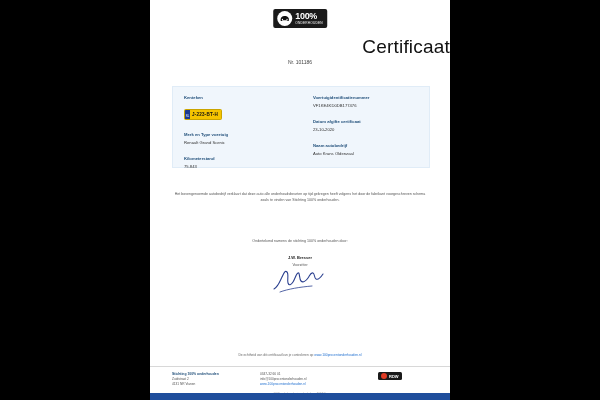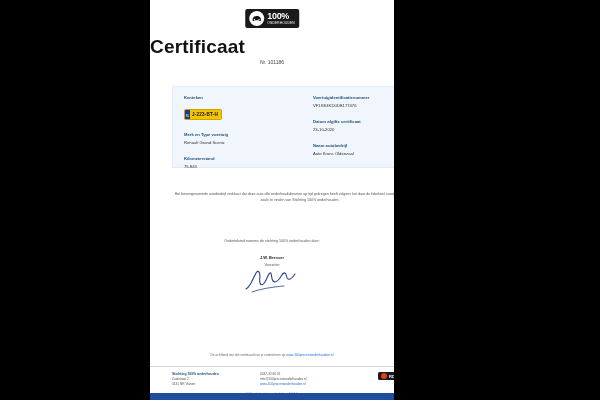--- a/index.html
+++ b/index.html
@@ -10,21 +10,21 @@
     width: 600px;
     height: 400px;
     background: #000000;
     font-family: "Liberation Sans", sans-serif;
     overflow: hidden;
   }
   .page {
     position: absolute;
     left: 150px;
     top: 0;
-    width: 244px;
+    width: 300px;
     height: 400px;
     background: #ffffff;
     overflow: hidden;
   }
   
   .logo-wrap {
     position: absolute;
     left: 50%;
     top: 9px;
     transform: translateX(-50%);
@@ -59,23 +59,23 @@
     display: block;
     font-size: 3.2px;
     letter-spacing: 0.2px;
     margin-top: 1px;
   }
   
   .title {
     position: absolute;
     top: 36px;
     width: 100%;
-    text-align: left;
+    text-align: right;
     font-size: 19px;
-    font-weight: bold;
+    font-weight: normal;
     color: #111111;
     letter-spacing: 0.2px;
   }
   .subtitle {
     position: absolute;
     top: 59px;
     width: 100%;
     text-align: center;
     font-size: 5px;
     color: #444444;

